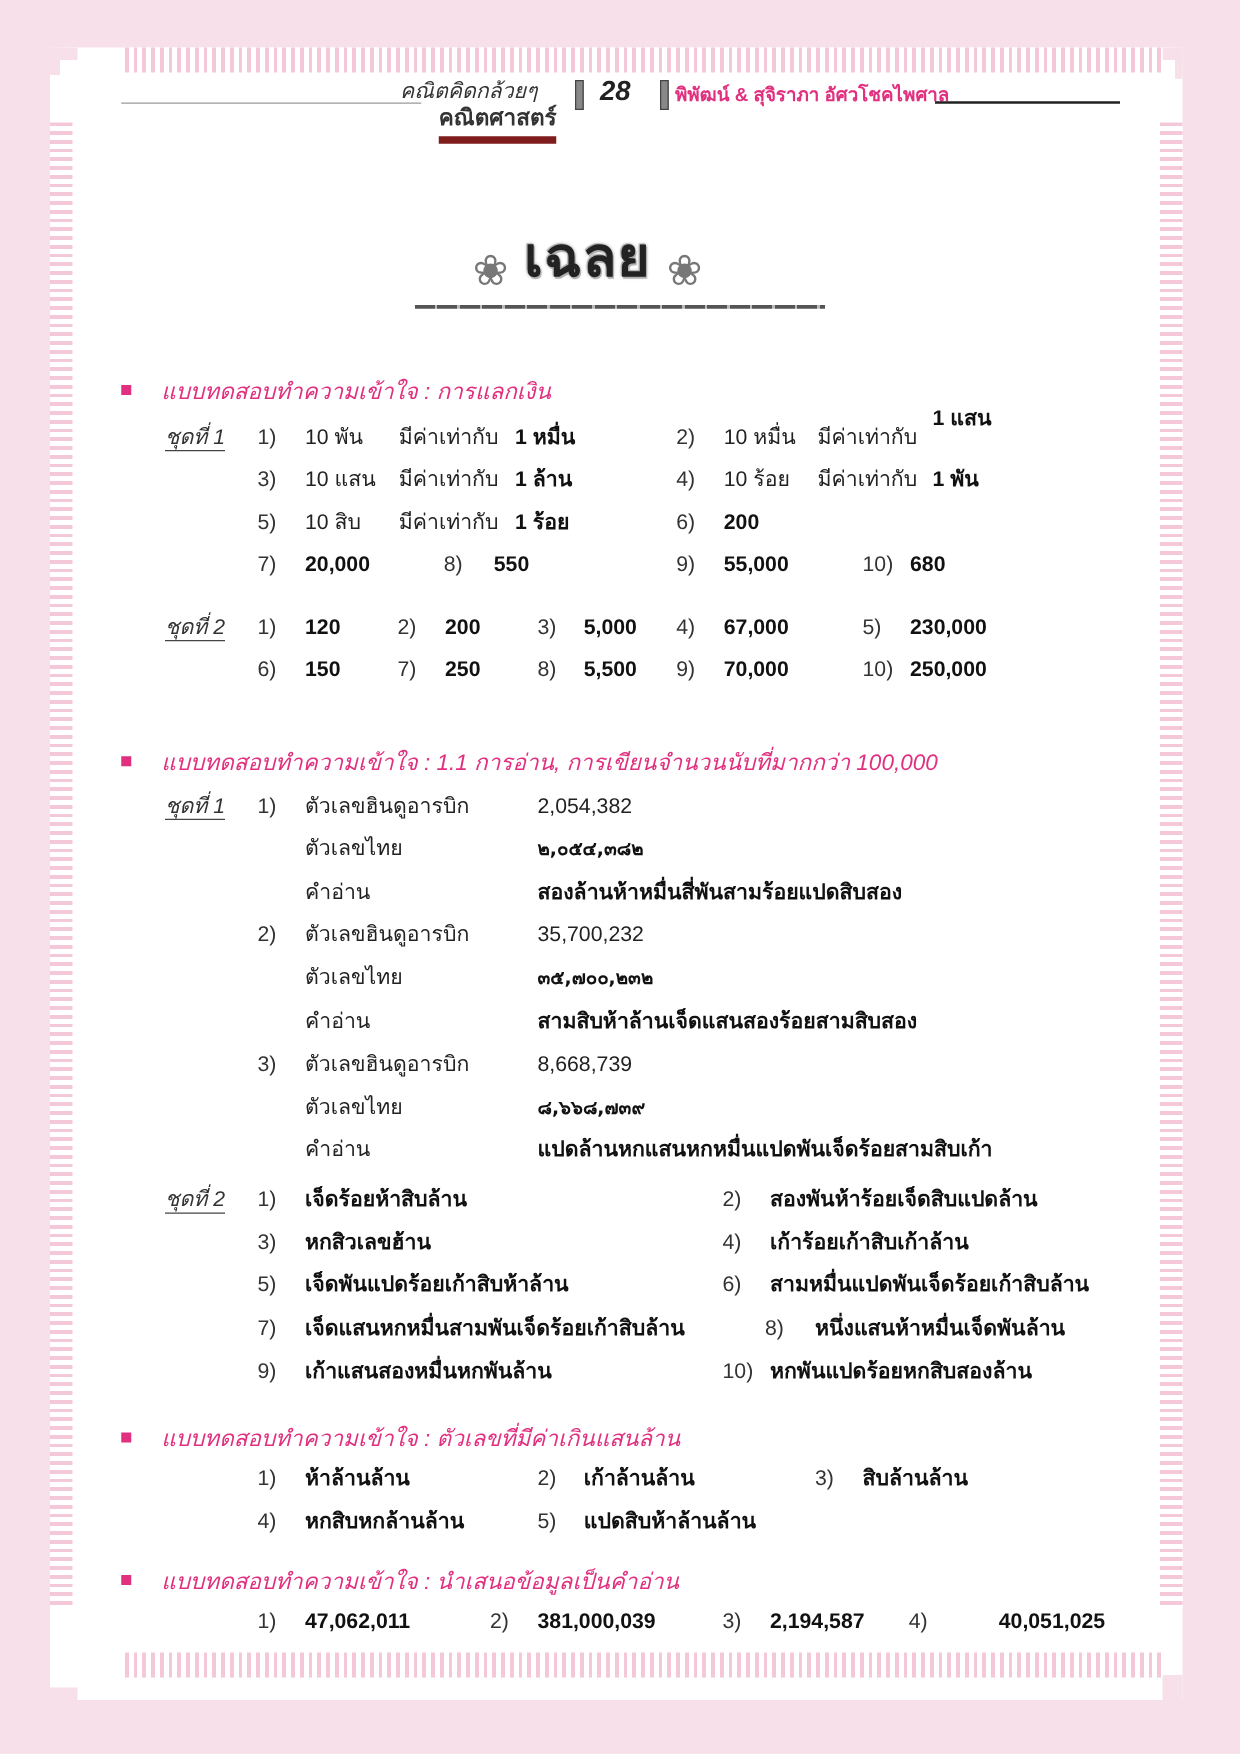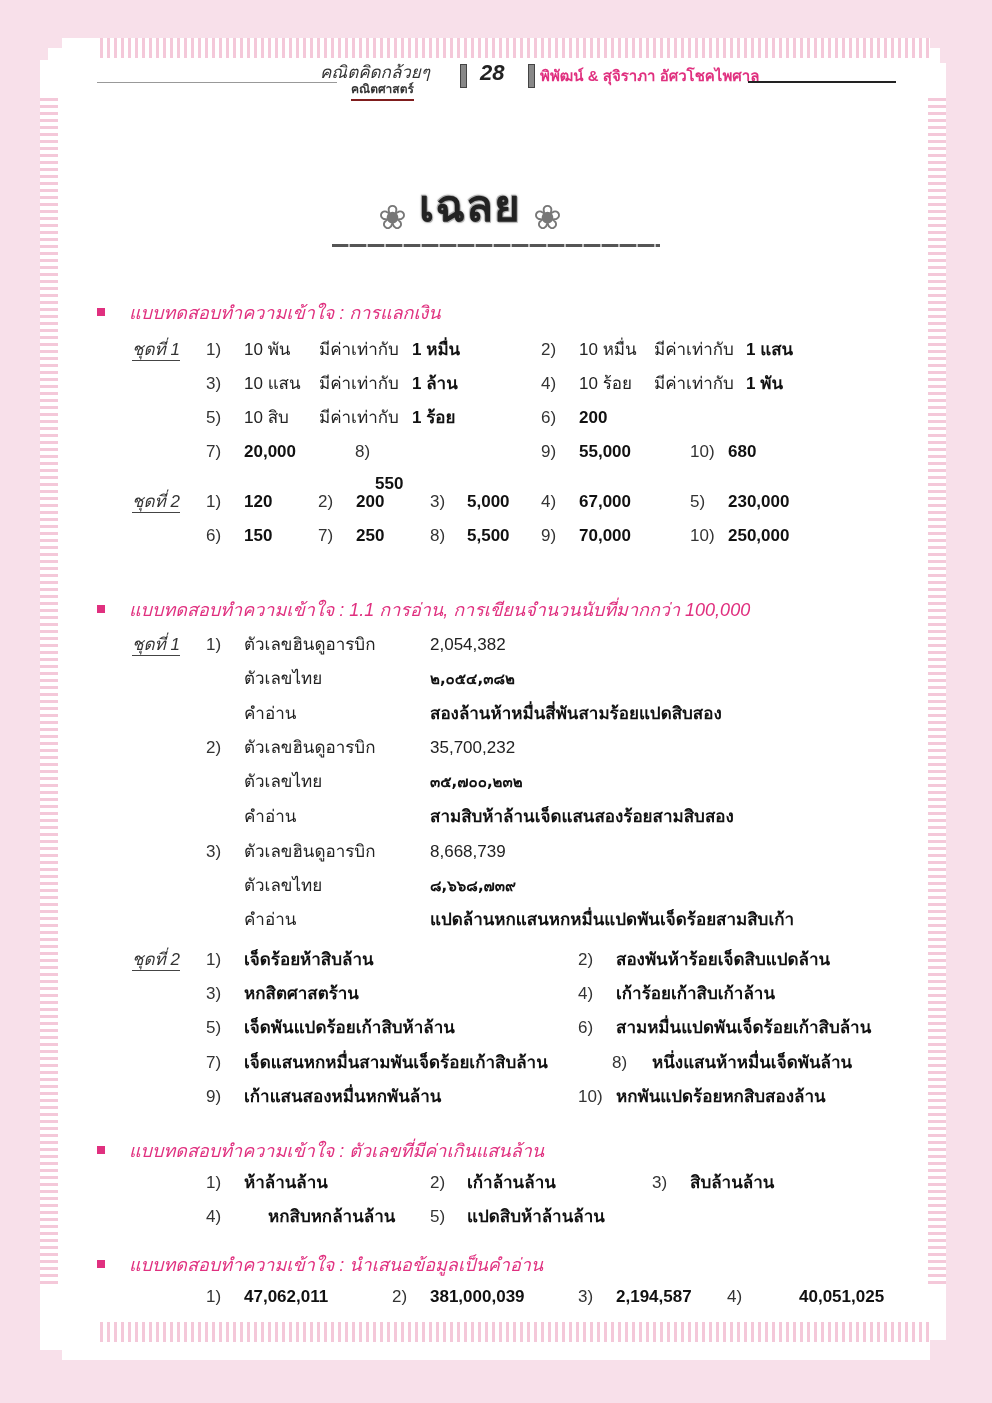--- a/index.html
+++ b/index.html
@@ -26,21 +26,21 @@
   .stripe-left, .stripe-right {
     position:absolute; top:98px; width:18px; height:1190px;
     background:repeating-linear-gradient(180deg,#f4c8d9 0 3px,#ffffff 3px 7px);
   }
   .stripe-left { left:40px; }
   .stripe-right { left:928px; }
 
   
   .hdr-line-left { position:absolute; left:97px; top:82px; width:240px; height:1px; background:#999; }
   .hdr-script { position:absolute; left:320px; top:58px; font-family:"DejaVu Serif", serif; font-style:italic; font-size:17px; color:#333; }
-  .hdr-subject { position:absolute; left:351px; top:79px; font-size:12px; font-weight:bold; color:#333; border-bottom:2px solid #7f1d1d; padding-bottom:1px; }
+  .hdr-subject { position:absolute; left:351px; top:79px; font-size:18px; font-weight:bold; color:#333; border-bottom:6px solid #7f1d1d; padding-bottom:1px; }
   .hdr-bar { position:absolute; width:5px; height:22px; background:#888; border:1px solid #444; }
   .hdr-page { position:absolute; left:480px; top:60px; font-size:22px; font-weight:bold; font-style:italic; color:#222; }
   .hdr-authors { position:absolute; left:540px; top:64px; font-size:15px; font-weight:bold; color:#e0307f; }
   .hdr-line-right { position:absolute; left:748px; top:81px; width:148px; height:2px; background:#222; }
 
   
   .title-wrap { position:absolute; left:0; width:940px; top:170px; text-align:center; }
   .title {
     display:inline-block; font-size:44px; font-weight:bold; color:#222;
     text-shadow: 0 0 3px #999, 1px 1px 0 #bbb, -1px -1px 0 #bbb;
@@ -95,42 +95,42 @@
 
 <div class="set-label" style="left:132px;top:340px;">ชุดที่ 1</div>
 
 <div class="t num" style="left:206px;top:339px;">1)</div>
 <div class="t" style="left:244px;top:339px;">10 พัน</div>
 <div class="t" style="left:319px;top:339px;">มีค่าเท่ากับ</div>
 <div class="t b" style="left:412px;top:339px;">1 หมื่น</div>
 <div class="t num" style="left:541px;top:339px;">2)</div>
 <div class="t" style="left:579px;top:339px;">10 หมื่น</div>
 <div class="t" style="left:654px;top:339px;">มีค่าเท่ากับ</div>
-<div class="t b" style="left:746px;top:339px;text-align:center;">1 แสน</div>
+<div class="t b" style="left:746px;top:324px;text-align:center;">1 แสน</div>
 
 <div class="t num" style="left:206px;top:373px;">3)</div>
 <div class="t" style="left:244px;top:373px;">10 แสน</div>
 <div class="t" style="left:319px;top:373px;">มีค่าเท่ากับ</div>
 <div class="t b" style="left:412px;top:373px;">1 ล้าน</div>
 <div class="t num" style="left:541px;top:373px;">4)</div>
 <div class="t" style="left:579px;top:373px;">10 ร้อย</div>
 <div class="t" style="left:654px;top:373px;">มีค่าเท่ากับ</div>
 <div class="t b" style="left:746px;top:373px;">1 พัน</div>
 
 <div class="t num" style="left:206px;top:407px;">5)</div>
 <div class="t" style="left:244px;top:407px;text-align:center;">10 สิบ</div>
 <div class="t" style="left:319px;top:407px;">มีค่าเท่ากับ</div>
 <div class="t b" style="left:412px;top:407px;">1 ร้อย</div>
 <div class="t num" style="left:541px;top:407px;">6)</div>
 <div class="t b" style="left:579px;top:407px;">200</div>
 
 <div class="t num" style="left:206px;top:441px;">7)</div>
 <div class="t b" style="left:244px;top:441px;">20,000</div>
 <div class="t num" style="left:355px;top:441px;">8)</div>
-<div class="t b" style="left:375px;top:441px;margin-top:32px;">550</div>
+<div class="t b" style="left:395px;top:441px;">550</div>
 <div class="t num" style="left:541px;top:441px;">9)</div>
 <div class="t b" style="left:579px;top:441px;">55,000</div>
 <div class="t num" style="left:690px;top:441px;">10)</div>
 <div class="t b" style="left:728px;top:441px;">680</div>
 
 <div class="set-label" style="left:132px;top:492px;">ชุดที่ 2</div>
 <div class="t num" style="left:206px;top:491px;">1)</div>
 <div class="t b" style="left:244px;top:491px;">120</div>
 <div class="t num" style="left:318px;top:491px;">2)</div>
 <div class="t b" style="left:356px;top:491px;">200</div>
@@ -180,21 +180,21 @@
 <div class="t" style="left:244px;top:909px;">คำอ่าน</div>
 <div class="t b" style="left:430px;top:909px;">แปดล้านหกแสนหกหมื่นแปดพันเจ็ดร้อยสามสิบเก้า</div>
 
 <div class="set-label" style="left:132px;top:950px;">ชุดที่ 2</div>
 <div class="t num" style="left:206px;top:949px;">1)</div>
 <div class="t b" style="left:244px;top:949px;">เจ็ดร้อยห้าสิบล้าน</div>
 <div class="t num" style="left:578px;top:949px;">2)</div>
 <div class="t b" style="left:616px;top:949px;">สองพันห้าร้อยเจ็ดสิบแปดล้าน</div>
 
 <div class="t num" style="left:206px;top:983px;">3)</div>
-<div class="t b" style="left:244px;top:983px;">หกสิตศาสตร้าน</div>
+<div class="t b" style="left:244px;top:983px;">หกสิวเลขฮ้าน</div>
 <div class="t num" style="left:578px;top:983px;">4)</div>
 <div class="t b" style="left:616px;top:983px;">เก้าร้อยเก้าสิบเก้าล้าน</div>
 
 <div class="t num" style="left:206px;top:1017px;">5)</div>
 <div class="t b" style="left:244px;top:1017px;">เจ็ดพันแปดร้อยเก้าสิบห้าล้าน</div>
 <div class="t num" style="left:578px;top:1017px;">6)</div>
 <div class="t b" style="left:616px;top:1017px;">สามหมื่นแปดพันเจ็ดร้อยเก้าสิบล้าน</div>
 
 <div class="t num" style="left:206px;top:1052px;">7)</div>
 <div class="t b" style="left:244px;top:1052px;">เจ็ดแสนหกหมื่นสามพันเจ็ดร้อยเก้าสิบล้าน</div>
@@ -207,21 +207,21 @@
 <div class="t b" style="left:616px;top:1086px;">หกพันแปดร้อยหกสิบสองล้าน</div>
 
 <div class="sec" style="top:1136px;"><span class="sq"></span><span>แบบทดสอบทำความเข้าใจ : ตัวเลขที่มีค่าเกินแสนล้าน</span></div>
 <div class="t num" style="left:206px;top:1172px;">1)</div>
 <div class="t b" style="left:244px;top:1172px;">ห้าล้านล้าน</div>
 <div class="t num" style="left:430px;top:1172px;">2)</div>
 <div class="t b" style="left:467px;top:1172px;">เก้าล้านล้าน</div>
 <div class="t num" style="left:652px;top:1172px;">3)</div>
 <div class="t b" style="left:690px;top:1172px;">สิบล้านล้าน</div>
 <div class="t num" style="left:206px;top:1206px;">4)</div>
-<div class="t b" style="left:244px;top:1206px;margin-left:24px;">หกสิบหกล้านล้าน</div>
+<div class="t b" style="left:244px;top:1206px;">หกสิบหกล้านล้าน</div>
 <div class="t num" style="left:430px;top:1206px;">5)</div>
 <div class="t b" style="left:467px;top:1206px;">แปดสิบห้าล้านล้าน</div>
 
 <div class="sec" style="top:1250px;"><span class="sq"></span><span>แบบทดสอบทำความเข้าใจ : นำเสนอข้อมูลเป็นคำอ่าน</span></div>
 <div class="t num" style="left:206px;top:1286px;">1)</div>
 <div class="t b" style="left:244px;top:1286px;">47,062,011</div>
 <div class="t num" style="left:392px;top:1286px;">2)</div>
 <div class="t b" style="left:430px;top:1286px;">381,000,039</div>
 <div class="t num" style="left:578px;top:1286px;">3)</div>
 <div class="t b" style="left:616px;top:1286px;">2,194,587</div>

